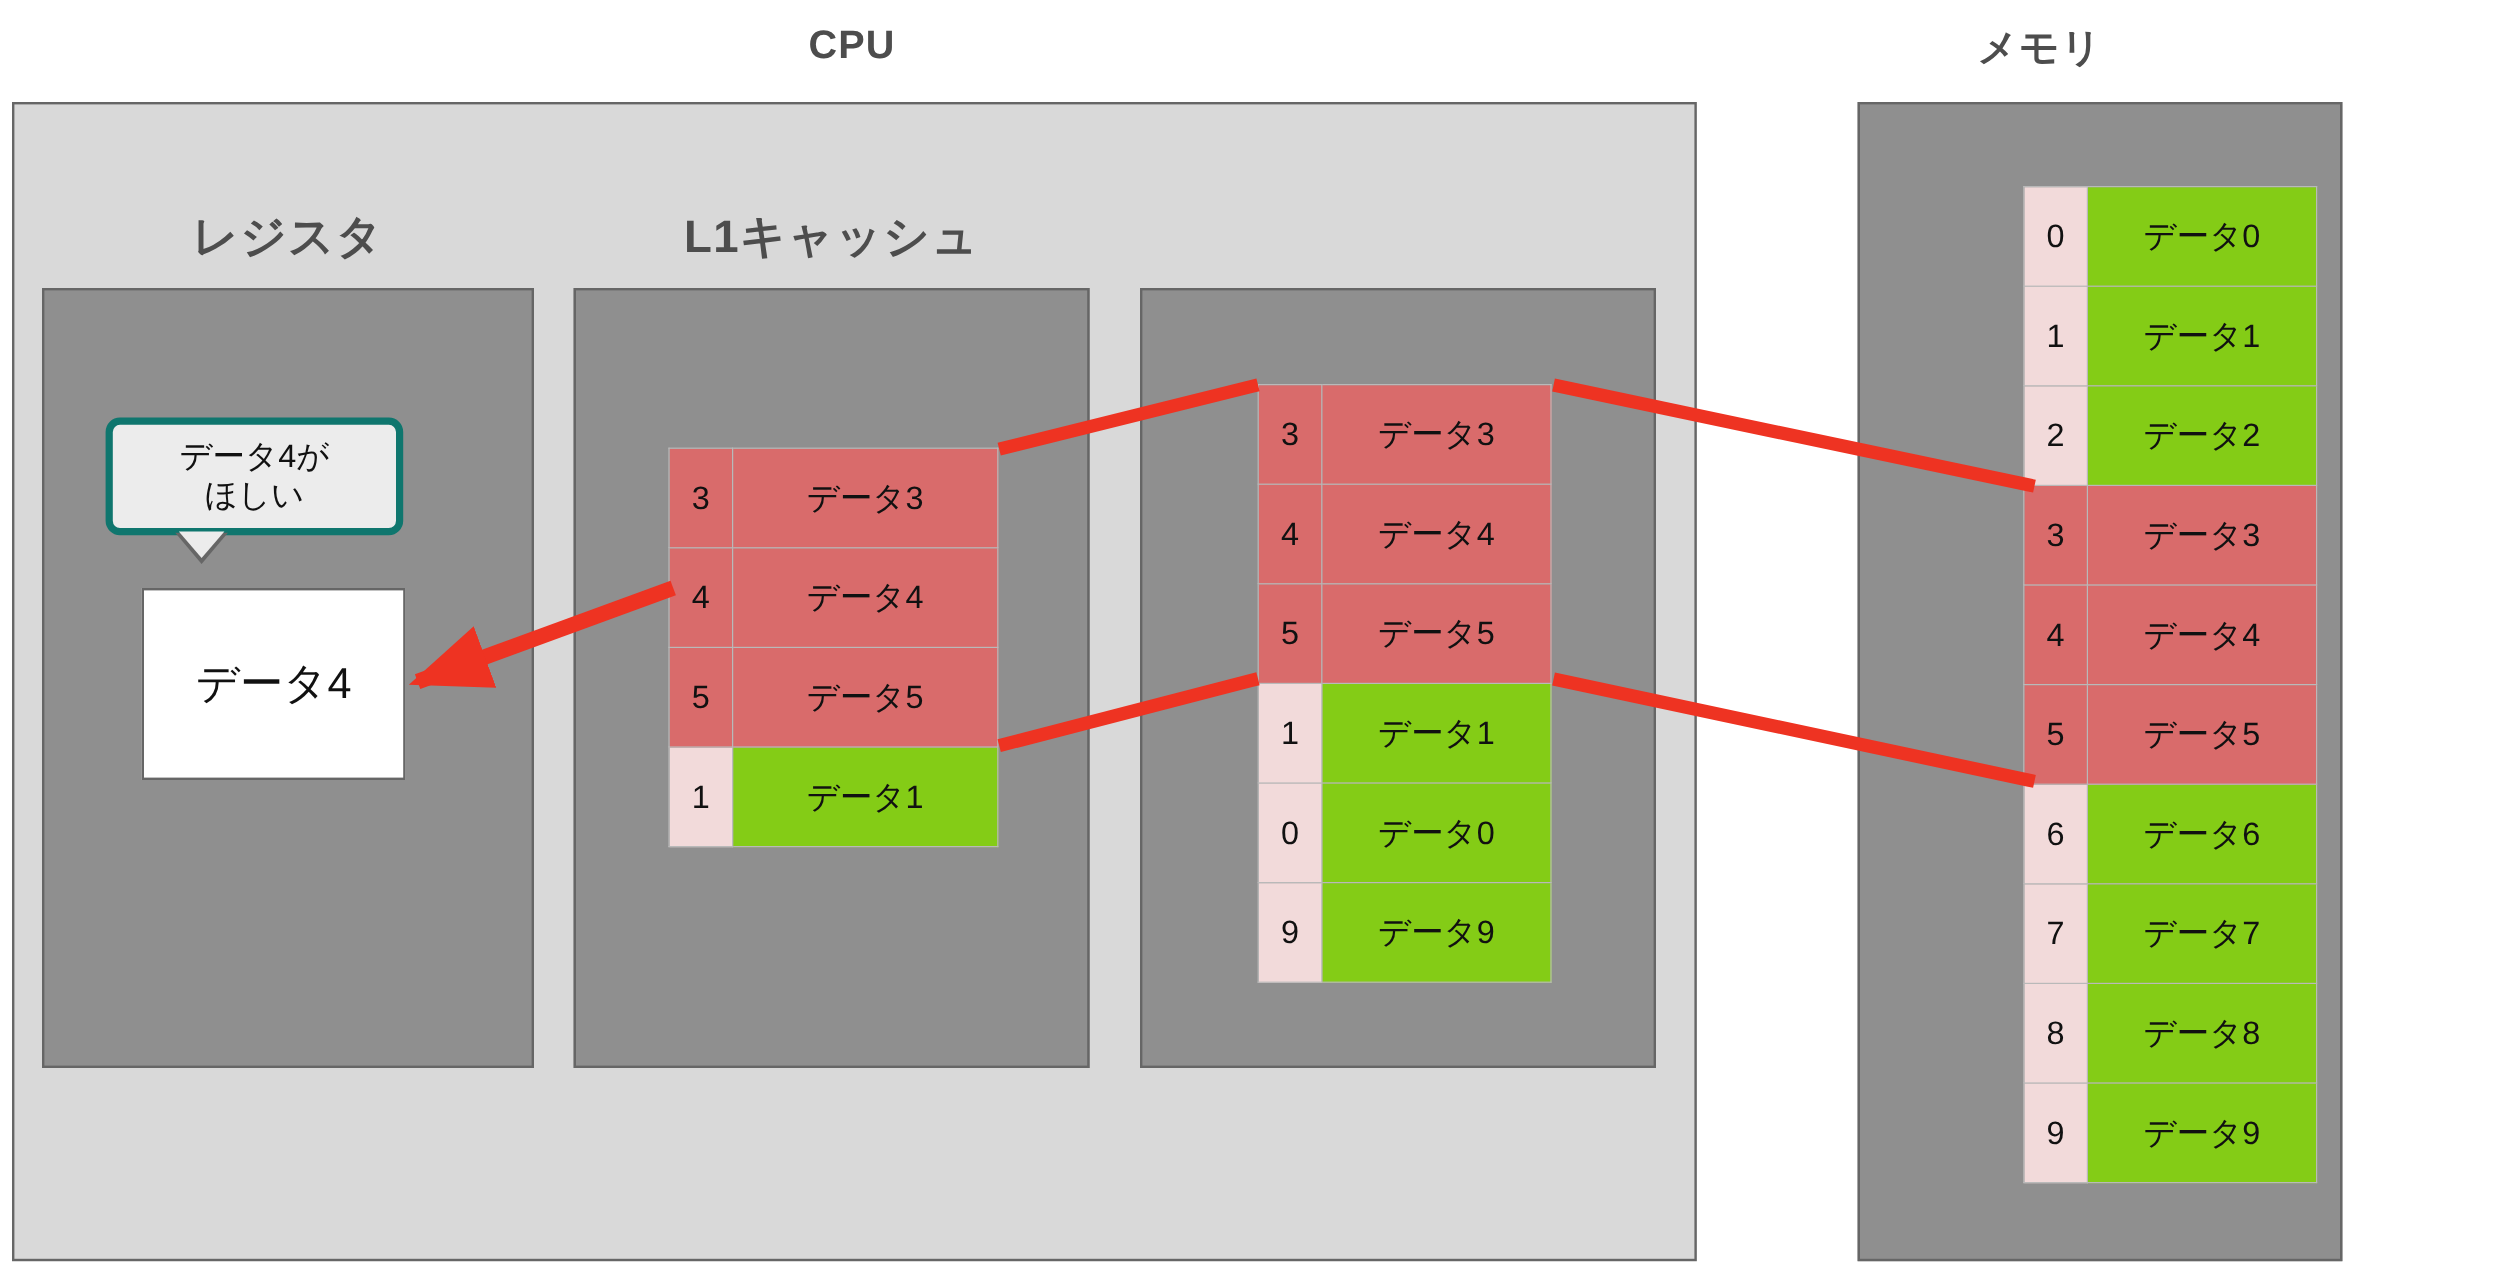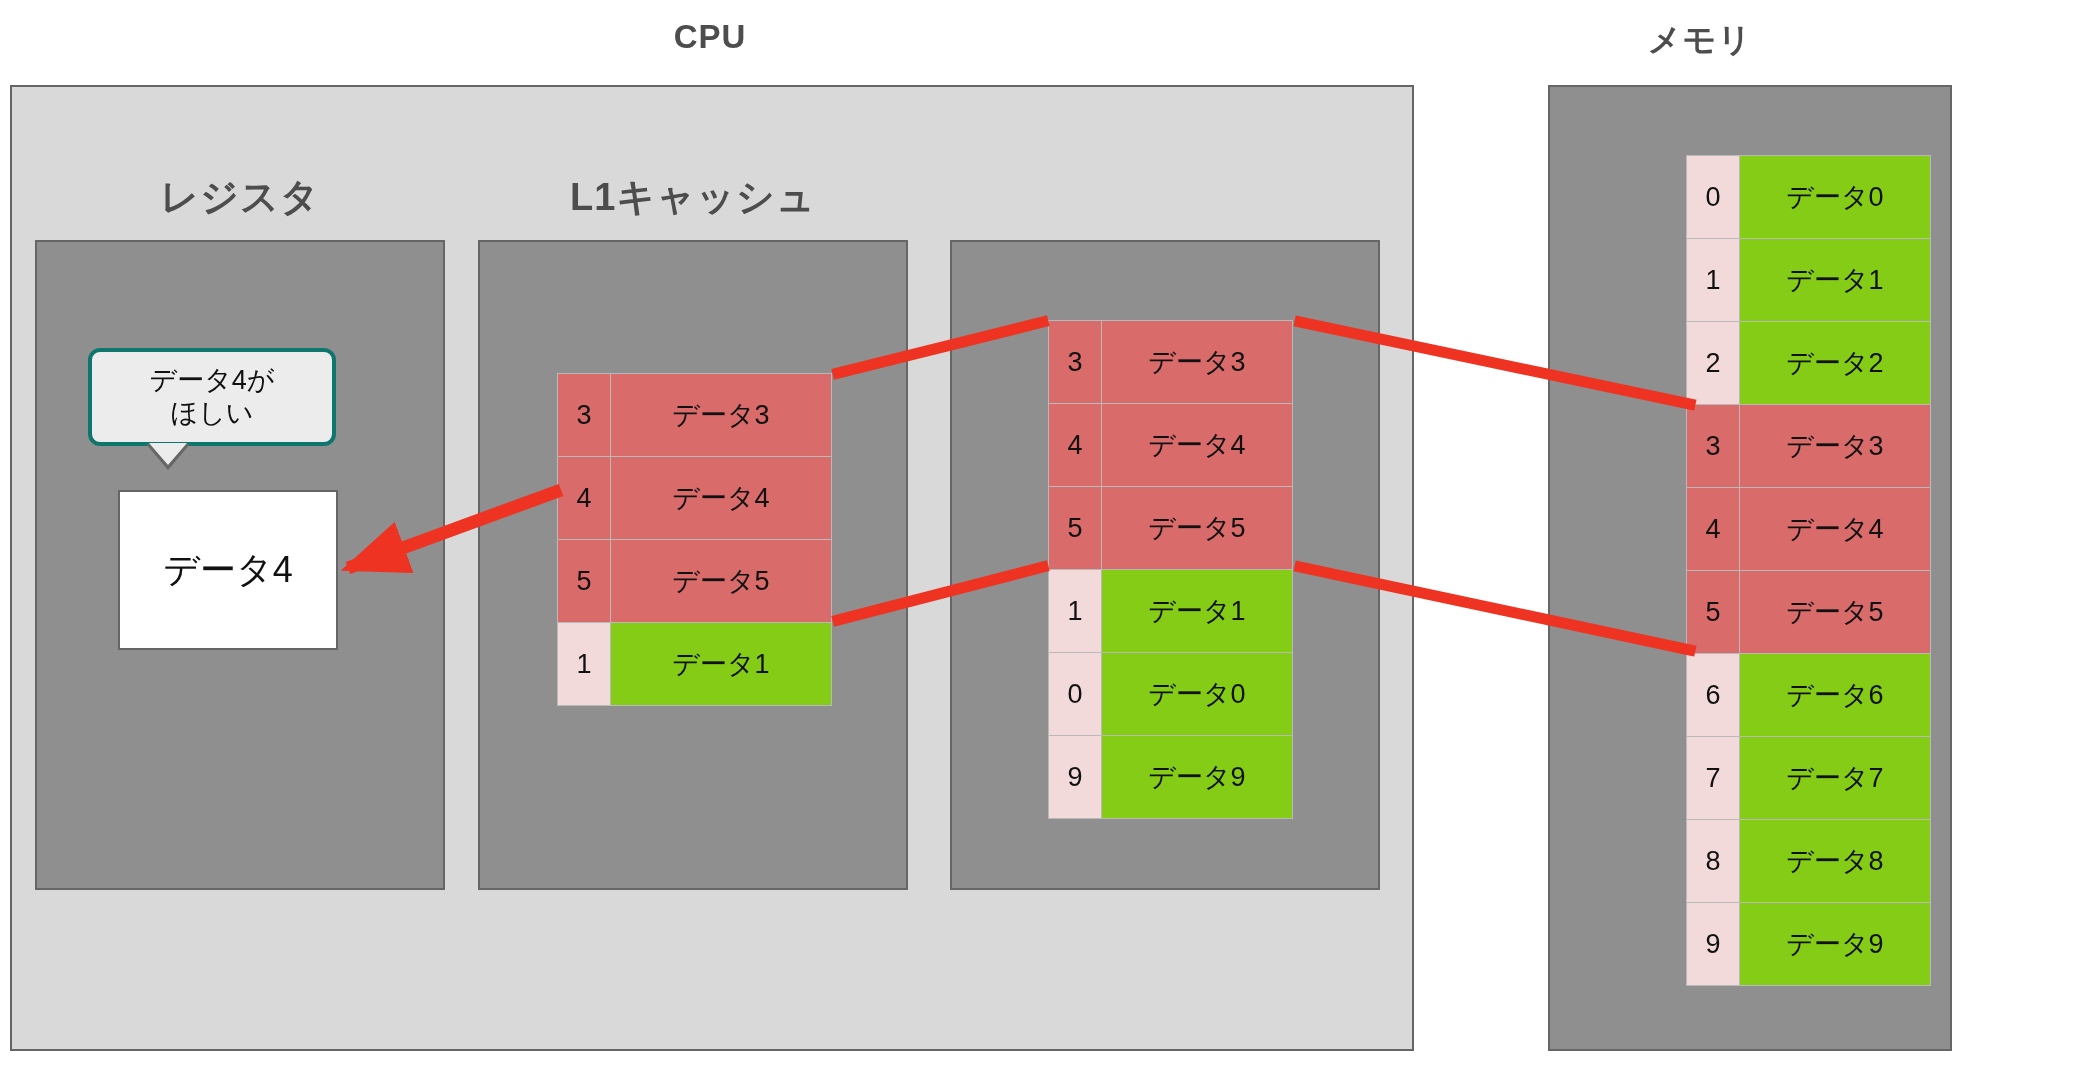--- a/index.html
+++ b/index.html
@@ -70,21 +70,21 @@
   #l2-panel  { left: 950px; top: 240px; width: 430px; height: 650px; }
 
   
   #bubble {
     position: absolute;
     left: 88px;
     top: 348px;
     width: 248px;
     height: 98px;
     background: #ececec;
-    border: 4px solid #0f766e;
+    border: 6px solid #0f766e;
     border-radius: 12px;
     box-sizing: border-box;
     display: flex;
     flex-direction: column;
     align-items: center;
     justify-content: center;
     line-height: 1.22;
     font-size: 27px;
     color: #111111;
   }

